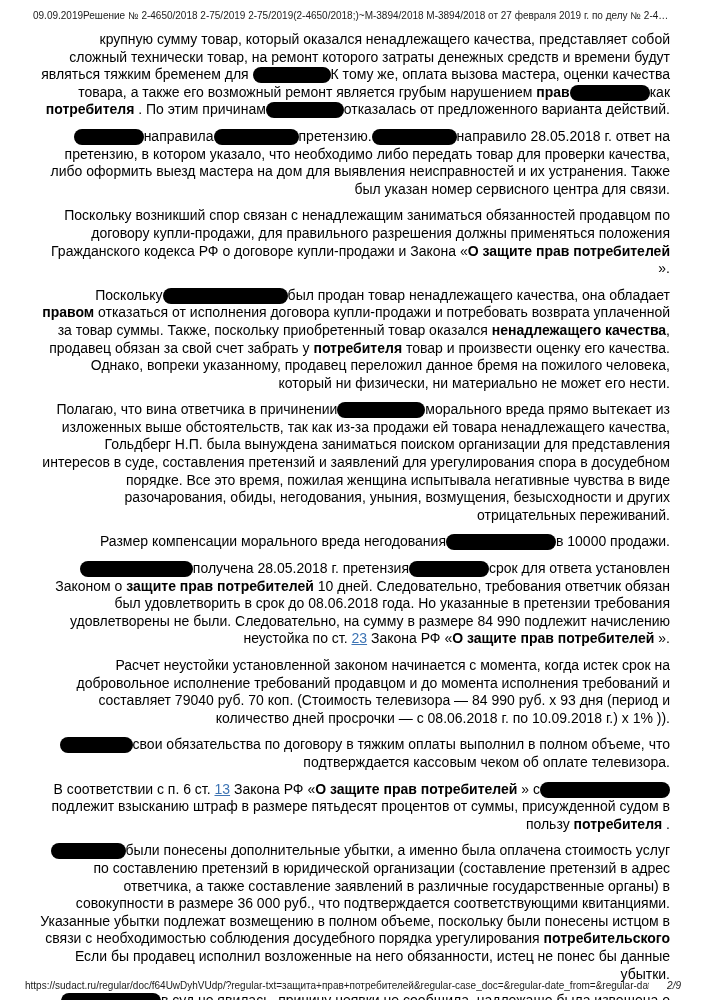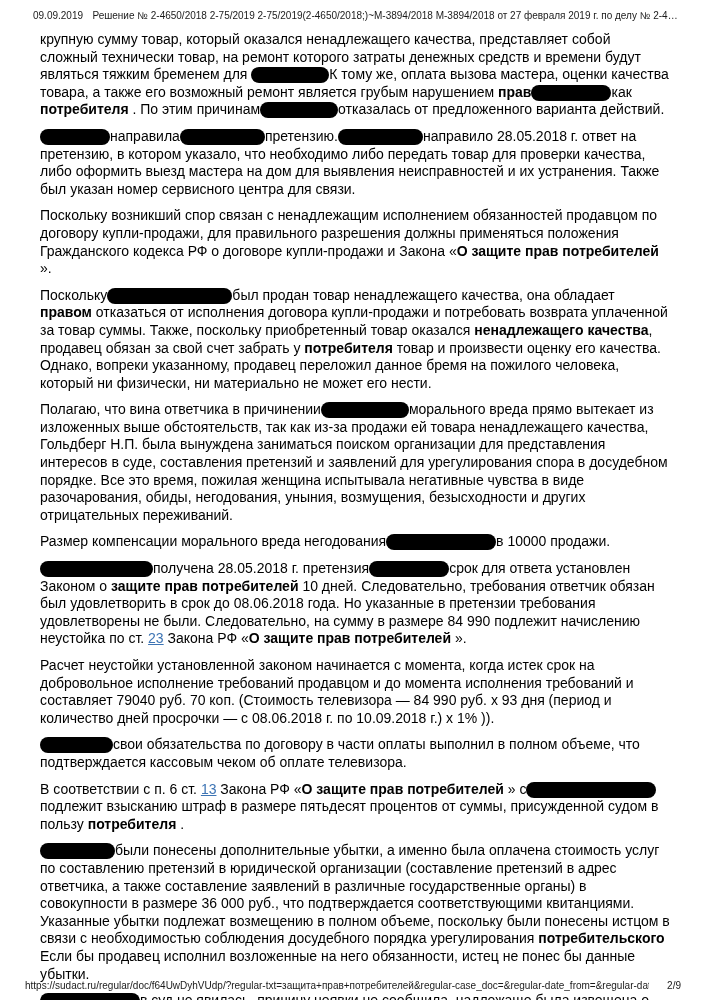--- a/index.html
+++ b/index.html
@@ -25,36 +25,37 @@
     color: #1a1a1a;
     display: flex;
     align-items: baseline;
     white-space: nowrap;
   }
   .header-date {
     flex: 0 0 auto;
   }
   .header-title {
     flex: 1 1 auto;
-    text-align: center;
+    text-align: left;
     overflow: hidden;
     white-space: nowrap;
   }
   .doc-body {
     position: absolute;
     top: 31px;
     left: 40px;
     width: 630px;
     font-size: 14px;
     line-height: 17.6px;
     color: #000000;
   }
   .doc-body p {
     margin: 0 0 9px 0;
     padding: 0;
+    text-align: right;
   }
   .redaction {
     display: inline-block;
     background: #000000;
     height: 16px;
     border-radius: 8px;
     vertical-align: -4px;
   }
   .doc-link {
     color: #3d74b4;
@@ -74,42 +75,43 @@
     justify-content: space-between;
     align-items: baseline;
     white-space: nowrap;
   }
   .footer-url {
     overflow: hidden;
     margin-right: 18px;
   }
   .footer-page {
     flex: 0 0 auto;
+    font-style: italic;
   }
 </style>
 </head>
 <body>
 
 <div class="page">
 
   <div class="print-header">
     <span class="header-date">09.09.2019</span>
     <span class="header-title">Решение № 2-4650/2018 2-75/2019 2-75/2019(2-4650/2018;)~М-3894/2018 М-3894/2018 от 27 февраля 2019 г. по делу № 2-4…</span>
   </div>
 
   <div class="doc-body">
       <p><span>крупную сумму товар, который оказался ненадлежащего качества, представляет собой сложный технически товар, на ремонт которого затраты денежных средств и времени будут являться тяжким бременем для </span><span class="redaction" style="width: 78px; background: rgb(0, 0, 0);"></span><span>К тому же, оплата вызова мастера, оценки качества товара, а также его возможный ремонт является грубым нарушением </span><strong>прав</strong><span class="redaction" style="width: 80px; background: rgb(0, 0, 0);"></span><span>как </span><strong>потребителя</strong><span> . По этим причинам</span><span class="redaction" style="width: 78px; background: rgb(0, 0, 0);"></span><span>отказалась от предложенного варианта действий.</span></p>
       <p><span class="redaction" style="width: 70px; background: rgb(0, 0, 0);"></span><span>направила</span><span class="redaction" style="width: 85px; background: rgb(0, 0, 0);"></span><span>претензию.</span><span class="redaction" style="width: 85px; background: rgb(0, 0, 0);"></span><span>направило 28.05.2018 г. ответ на претензию, в котором указало, что необходимо либо передать товар для проверки качества, либо оформить выезд мастера на дом для выявления неисправностей и их устранения. Также был указан номер сервисного центра для связи.</span></p>
-      <p><span>Поскольку возникший спор связан с ненадлежащим исполнением обязанностей продавцом по договору купли-продажи, для правильного разрешения должны применяться положения Гражданского кодекса РФ о договоре купли-продажи и Закона «</span><strong>О защите прав потребителей</strong><span> ».</span></p>
+      <p><span>Поскольку возникший спор связан с ненадлежащим заниматься обязанностей продавцом по договору купли-продажи, для правильного разрешения должны применяться положения Гражданского кодекса РФ о договоре купли-продажи и Закона «</span><strong>О защите прав потребителей</strong><span> ».</span></p>
       <p><span>Поскольку</span><span class="redaction" style="width: 125px; background: rgb(0, 0, 0);"></span><span>был продан товар ненадлежащего качества, она обладает </span><strong>правом</strong><span> отказаться от исполнения договора купли-продажи и потребовать возврата уплаченной за товар суммы. Также, поскольку приобретенный товар оказался </span><strong>ненадлежащего качества</strong><span>, продавец обязан за свой счет забрать у </span><strong>потребителя</strong><span> товар и произвести оценку его качества. Однако, вопреки указанному, продавец переложил данное бремя на пожилого человека, который ни физически, ни материально не может его нести.</span></p>
       <p><span>Полагаю, что вина ответчика в причинении</span><span class="redaction" style="width: 88px; background: rgb(0, 0, 0);"></span><span>морального вреда прямо вытекает из изложенных выше обстоятельств, так как из-за продажи ей товара ненадлежащего качества, Гольдберг Н.П. была вынуждена заниматься поиском организации для представления интересов в суде, составления претензий и заявлений для урегулирования спора в досудебном порядке. Все это время, пожилая женщина испытывала негативные чувства в виде разочарования, обиды, негодования, уныния, возмущения, безысходности и других отрицательных переживаний.</span></p>
       <p><span>Размер компенсации морального вреда негодования</span><span class="redaction" style="width: 110px; background: rgb(0, 0, 0);"></span><span>в 10000 продажи.</span></p>
       <p><span class="redaction" style="width: 113px; background: rgb(0, 0, 0);"></span><span>получена 28.05.2018 г. претензия</span><span class="redaction" style="width: 80px; background: rgb(0, 0, 0);"></span><span>срок для ответа установлен Законом о </span><strong>защите прав потребителей</strong><span> 10 дней. Следовательно, требования ответчик обязан был удовлетворить в срок до 08.06.2018 года. Но указанные в претензии требования удовлетворены не были. Следовательно, на сумму в размере 84 990 подлежит начислению неустойка по ст. </span><a class="doc-link" href="#" style="color: rgb(61, 116, 180);">23</a><span> Закона РФ «</span><strong>О защите прав потребителей</strong><span> ».</span></p>
       <p><span>Расчет неустойки установленной законом начинается с момента, когда истек срок на добровольное исполнение требований продавцом и до момента исполнения требований и составляет 79040 руб. 70 коп. (Стоимость телевизора — 84 990 руб. x 93 дня (период и количество дней просрочки — с 08.06.2018 г. по 10.09.2018 г.) x 1% )).</span></p>
-      <p><span class="redaction" style="width: 73px; background: rgb(0, 0, 0);"></span><span>свои обязательства по договору в части оплаты выполнил в полном объеме, что подтверждается кассовым чеком об оплате телевизора.</span></p>
+      <p><span class="redaction" style="width: 73px; background: rgb(0, 0, 0);"></span><span>свои обязательства по договору в тяжким оплаты выполнил в полном объеме, что подтверждается кассовым чеком об оплате телевизора.</span></p>
       <p><span>В соответствии с п. 6 ст. </span><a class="doc-link" href="#" style="color: rgb(61, 116, 180);">13</a><span> Закона РФ «</span><strong>О защите прав потребителей</strong><span> » с</span><span class="redaction" style="width: 130px; background: rgb(0, 0, 0);"></span><span>подлежит взысканию штраф в размере пятьдесят процентов от суммы, присужденной судом в пользу </span><strong>потребителя</strong><span> .</span></p>
       <p><span class="redaction" style="width: 75px; background: rgb(0, 0, 0);"></span><span>были понесены дополнительные убытки, а именно была оплачена стоимость услуг по составлению претензий в юридической организации (составление претензий в адрес ответчика, а также составление заявлений в различные государственные органы) в совокупности в размере 36 000 руб., что подтверждается соответствующими квитанциями. Указанные убытки подлежат возмещению в полном объеме, поскольку были понесены истцом в связи с необходимостью соблюдения досудебного порядка урегулирования </span><strong>потребительского</strong><span> Если бы продавец исполнил возложенные на него обязанности, истец не понес бы данные убытки.</span></p>
       <p><span class="redaction" style="width: 100px; background: rgb(0, 0, 0);"></span><span>в суд не явилась, причину неявки не сообщила, надлежаще была извещена о</span></p>
     </div>
 
   <div class="print-footer">
     <span class="footer-url">https://sudact.ru/regular/doc/f64UwDyhVUdp/?regular-txt=защита+прав+потребителей&amp;regular-case_doc=&amp;regular-date_from=&amp;regular-date_t…</span>
     <span class="footer-page">2/9</span>
   </div>
 

